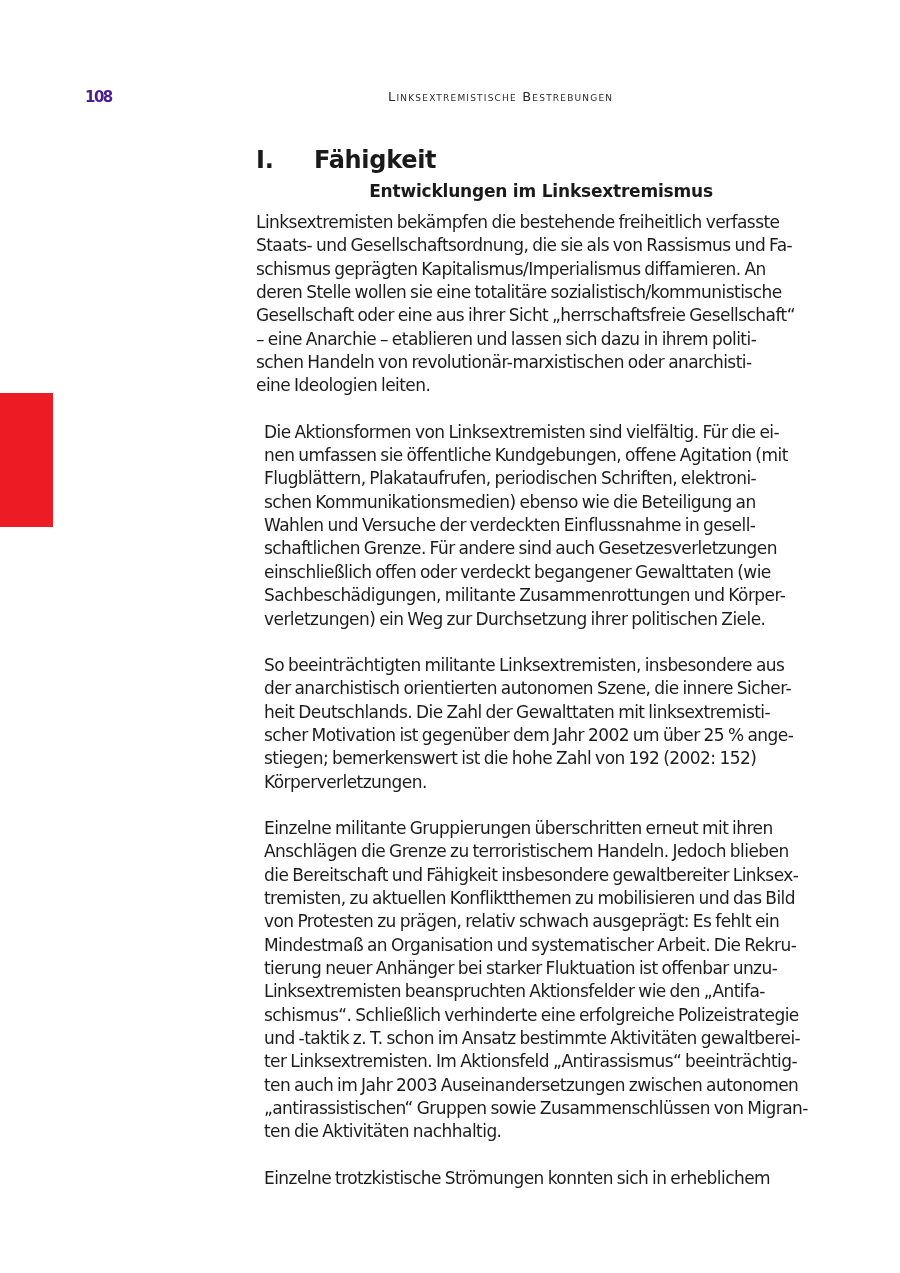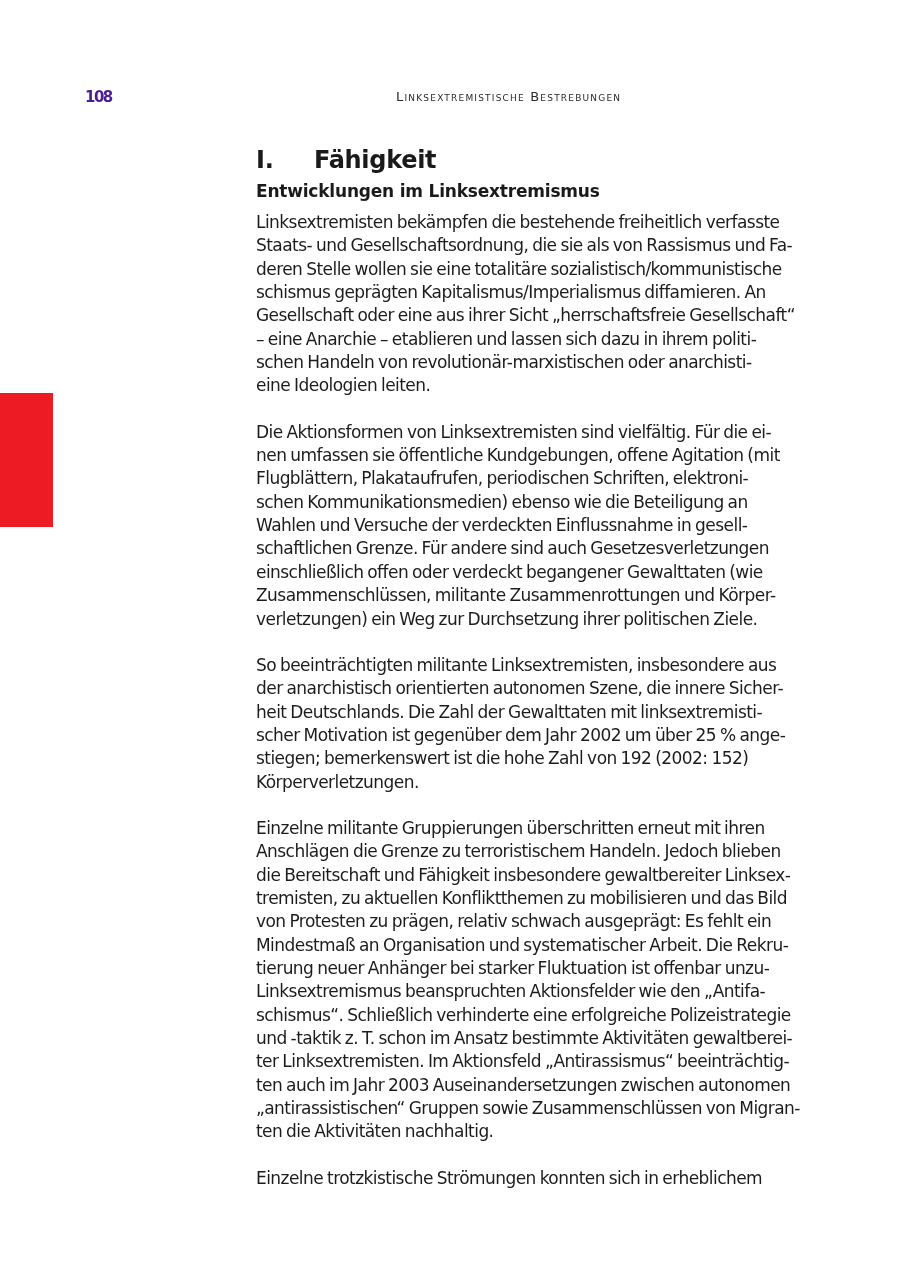--- a/index.html
+++ b/index.html
@@ -20,21 +20,21 @@
       left: 85px;
       top: 88px;
       font-family: "DejaVu Sans", sans-serif;
       font-weight: bold;
       font-size: 15px;
       letter-spacing: -1.5px;
       color: #4c1d95;
     }
     .running-header {
       position: absolute;
-      left: 396px;
+      left: 388px;
       top: 89px;
       font-family: "DejaVu Sans", sans-serif;
       font-size: 13px;
       letter-spacing: 1.2px;
       font-variant: small-caps;
       color: #2a2a2a;
       white-space: nowrap;
     }
     .side-tab {
       position: absolute;
@@ -64,26 +64,28 @@
       width: 58px;
     }
     .section-heading {
       font-family: "DejaVu Sans", sans-serif;
       font-weight: bold;
       font-size: 17px;
       line-height: 26px;
       margin-top: 0px;
       color: #1a1a1a;
       letter-spacing: -0.2px;
+      text-align: center;
     }
     .paragraph {
       margin-top: 7px;
     }
     .paragraph + .paragraph {
       margin-top: 23px;
+      margin-left: 8px;
     }
     .line {
       font-family: "DejaVu Sans", sans-serif;
       font-size: 17px;
       line-height: 23.35px;
       height: 23.35px;
       white-space: nowrap;
       letter-spacing: -0.55px;
       word-spacing: -1px;
       color: #1c1c1c;
@@ -100,58 +102,58 @@
 <div class="content">
   <div class="chapter-heading">
     <span class="num">I.</span>
     <span>Fähigkeit</span>
   </div>
   <div class="section-heading">Entwicklungen im Linksextremismus</div>
 
   <div class="paragraph">
     <div class="line">Linksextremisten bekämpfen die bestehende freiheitlich verfasste</div>
     <div class="line">Staats- und Gesellschaftsordnung, die sie als von Rassismus und Fa-</div>
+    <div class="line">schismus geprägten Kapitalismus/Imperialismus diffamieren. An</div>
     <div class="line">deren Stelle wollen sie eine totalitäre sozialistisch/kommunistische</div>
-    <div class="line">schismus geprägten Kapitalismus/Imperialismus diffamieren. An</div>
     <div class="line">Gesellschaft oder eine aus ihrer Sicht „herrschaftsfreie Gesellschaft“</div>
     <div class="line">– eine Anarchie – etablieren und lassen sich dazu in ihrem politi-</div>
     <div class="line">schen Handeln von revolutionär-marxistischen oder anarchisti-</div>
     <div class="line">eine Ideologien leiten.</div>
   </div>
 
   <div class="paragraph">
     <div class="line">Die Aktionsformen von Linksextremisten sind vielfältig. Für die ei-</div>
     <div class="line">nen umfassen sie öffentliche Kundgebungen, offene Agitation (mit</div>
     <div class="line">Flugblättern, Plakataufrufen, periodischen Schriften, elektroni-</div>
     <div class="line">schen Kommunikationsmedien) ebenso wie die Beteiligung an</div>
     <div class="line">Wahlen und Versuche der verdeckten Einflussnahme in gesell-</div>
     <div class="line">schaftlichen Grenze. Für andere sind auch Gesetzesverletzungen</div>
     <div class="line">einschließlich offen oder verdeckt begangener Gewalttaten (wie</div>
-    <div class="line">Zusammenschlüssen, militante Zusammenrottungen und Körper-</div>
+    <div class="line">Sachbeschädigungen, militante Zusammenrottungen und Körper-</div>
     <div class="line">verletzungen) ein Weg zur Durchsetzung ihrer politischen Ziele.</div>
   </div>
 
   <div class="paragraph">
     <div class="line">So beeinträchtigten militante Linksextremisten, insbesondere aus</div>
     <div class="line">der anarchistisch orientierten autonomen Szene, die innere Sicher-</div>
     <div class="line">heit Deutschlands. Die Zahl der Gewalttaten mit linksextremisti-</div>
     <div class="line">scher Motivation ist gegenüber dem Jahr 2002 um über 25 % ange-</div>
     <div class="line">stiegen; bemerkenswert ist die hohe Zahl von 192 (2002: 152)</div>
     <div class="line">Körperverletzungen.</div>
   </div>
 
   <div class="paragraph">
     <div class="line">Einzelne militante Gruppierungen überschritten erneut mit ihren</div>
     <div class="line">Anschlägen die Grenze zu terroristischem Handeln. Jedoch blieben</div>
     <div class="line">die Bereitschaft und Fähigkeit insbesondere gewaltbereiter Linksex-</div>
     <div class="line">tremisten, zu aktuellen Konfliktthemen zu mobilisieren und das Bild</div>
     <div class="line">von Protesten zu prägen, relativ schwach ausgeprägt: Es fehlt ein</div>
     <div class="line">Mindestmaß an Organisation und systematischer Arbeit. Die Rekru-</div>
     <div class="line">tierung neuer Anhänger bei starker Fluktuation ist offenbar unzu-</div>
-    <div class="line">Linksextremismus beanspruchten Aktionsfelder wie den „Antifa-</div>
+    <div class="line">Linksextremisten beanspruchten Aktionsfelder wie den „Antifa-</div>
     <div class="line">schismus“. Schließlich verhinderte eine erfolgreiche Polizeistrategie</div>
     <div class="line">und -taktik z. T. schon im Ansatz bestimmte Aktivitäten gewaltberei-</div>
     <div class="line">ter Linksextremisten. Im Aktionsfeld „Antirassismus“ beeinträchtig-</div>
     <div class="line">ten auch im Jahr 2003 Auseinandersetzungen zwischen autonomen</div>
     <div class="line">„antirassistischen“ Gruppen sowie Zusammenschlüssen von Migran-</div>
     <div class="line">ten die Aktivitäten nachhaltig.</div>
   </div>
 
   <div class="paragraph">
     <div class="line">Einzelne trotzkistische Strömungen konnten sich in erheblichem</div>

